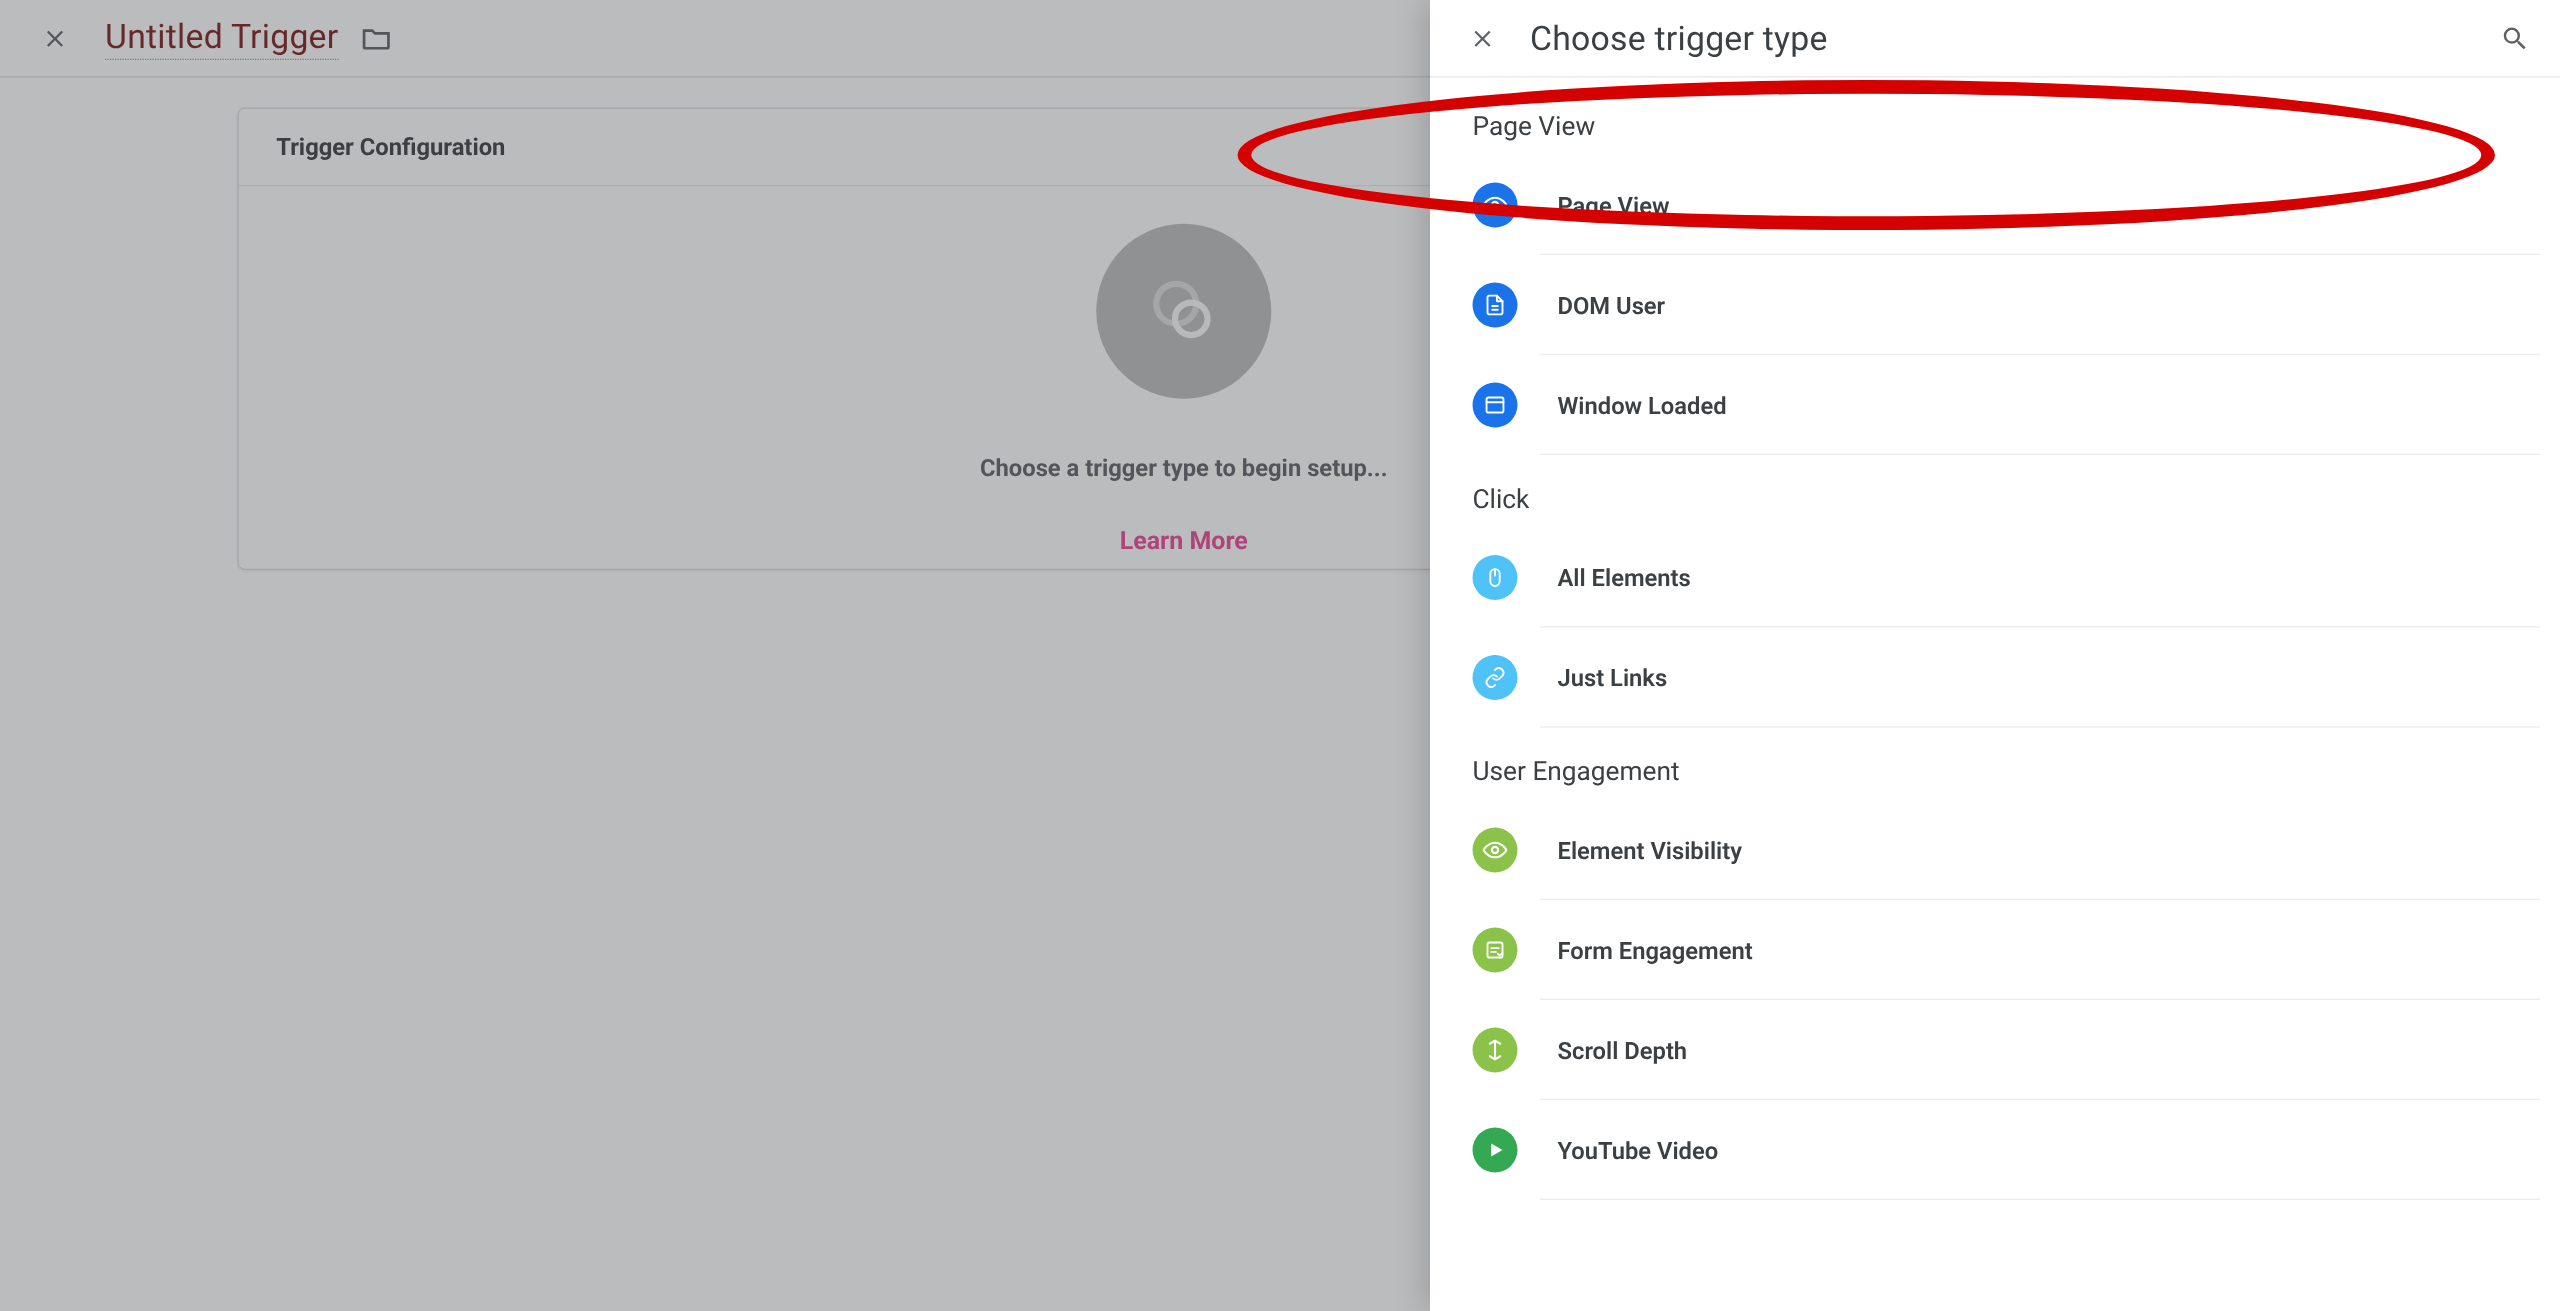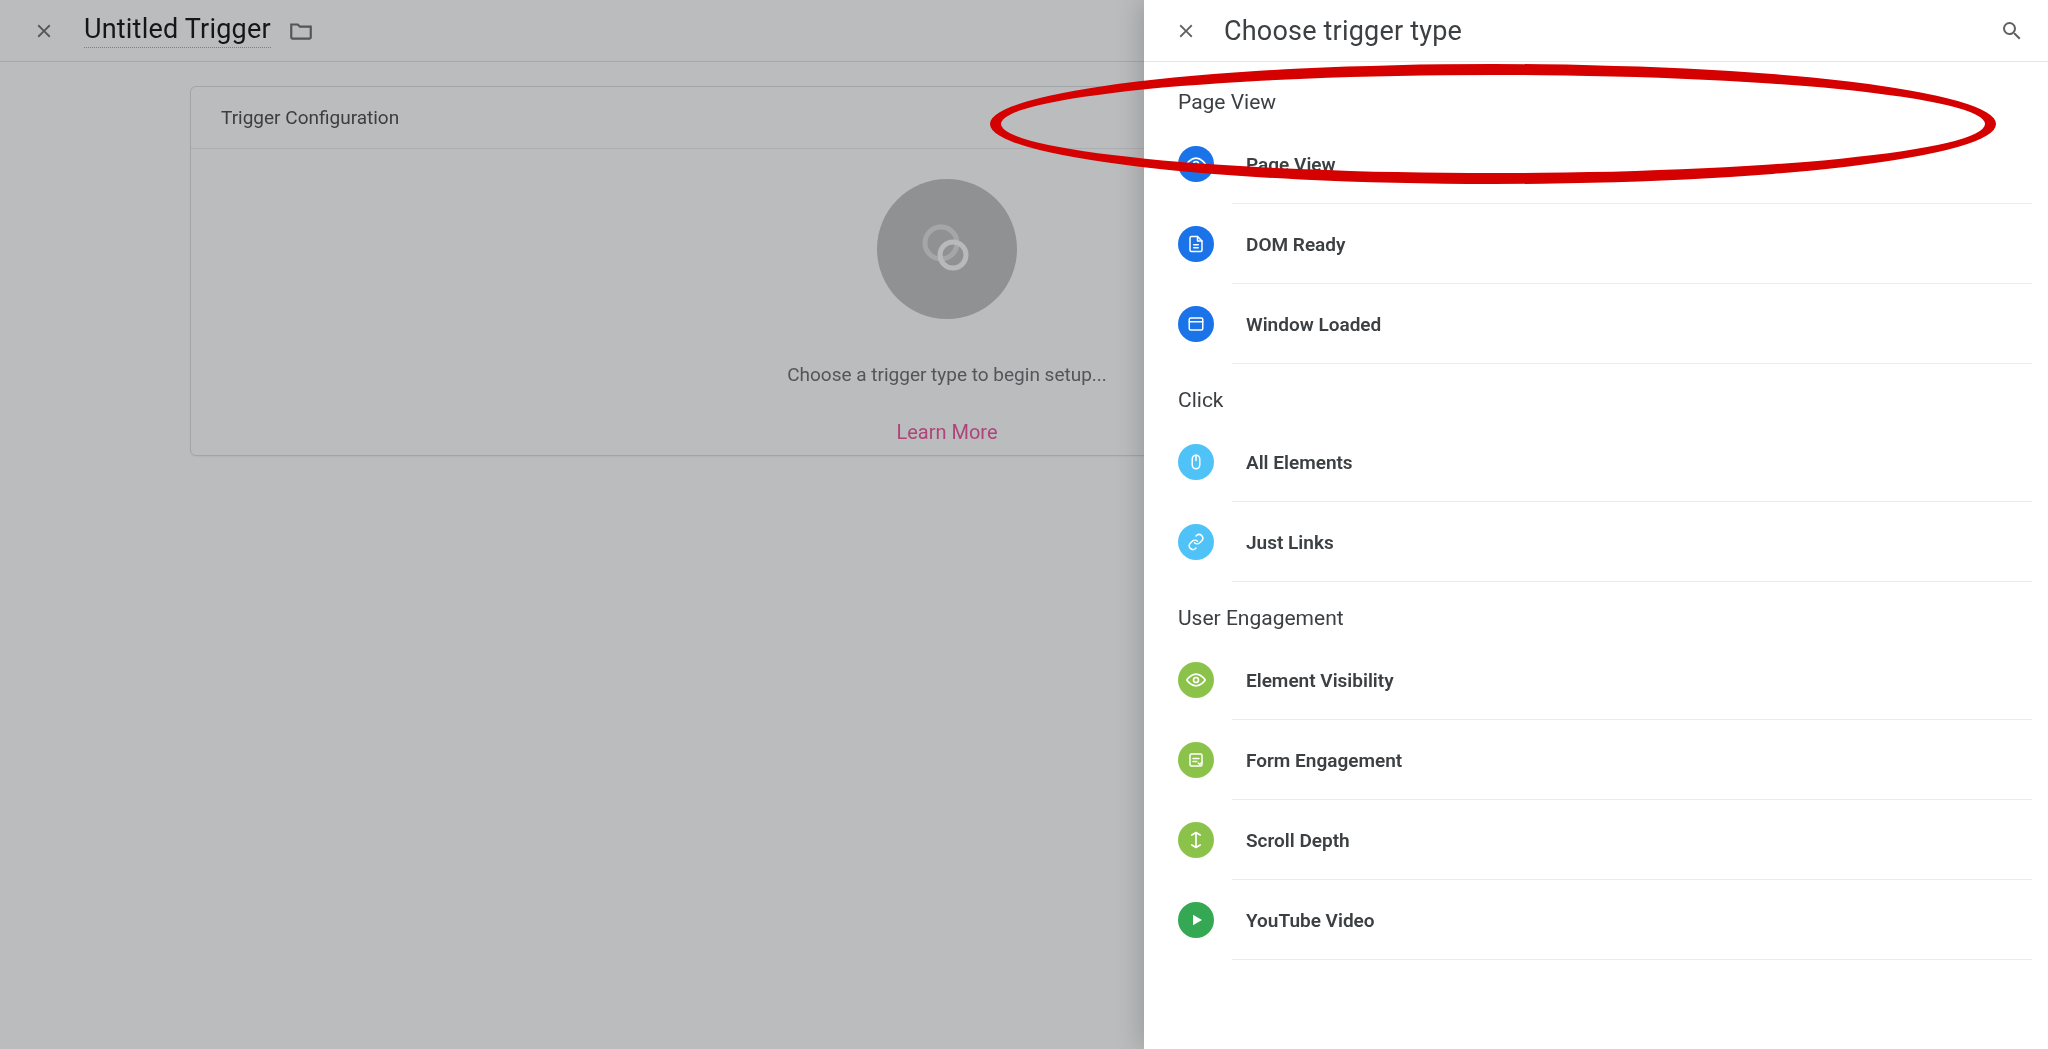--- a/index.html
+++ b/index.html
@@ -27,37 +27,38 @@
   }
   .back-close {
     width: 48px; height: 48px;
     display: flex; align-items: center; justify-content: center;
     color: #5f6368;
     cursor: pointer;
     border-radius: 50%;
   }
   .back-title {
     font-size: 27px;
-    color: #000000;
+    color: #7f1d1d;
     border-bottom: 1px dotted #9aa0a6;
     padding-bottom: 2px;
     margin-left: 16px;
     margin-right: 14px;
     letter-spacing: 0.2px;
   }
   .back-folder {
     color: #5f6368;
     display: flex; align-items: center; justify-content: center;
     width: 32px; height: 32px;
     cursor: pointer;
   }
   .back-body {
     padding: 24px 0 0 0;
     display: flex;
     justify-content: flex-end;
+    font-weight: bold;
   }
   .config-card {
     width: 1514px;
     background: #fff;
     border: 1px solid #dadce0;
     border-radius: 6px;
     box-shadow: 0 1px 2px rgba(0,0,0,0.05);
     margin-left: 190px;
     margin-right: auto;
   }
@@ -269,21 +270,21 @@
           <div class="row-divider"></div>
         </div>
         <div class="trigger-row">
           <div class="t-icon ic-blue">
             <svg width="18" height="18" viewBox="0 0 24 24">
               <path fill="#fff" d="M6 2h9l5 5v15H6z" opacity="0"></path>
               <path fill="none" stroke="#fff" stroke-width="2" stroke-linecap="round" stroke-linejoin="round" d="M14 2H6a2 2 0 0 0-2 2v16a2 2 0 0 0 2 2h12a2 2 0 0 0 2-2V8z"></path>
               <path fill="none" stroke="#fff" stroke-width="2" stroke-linecap="round" stroke-linejoin="round" d="M14 2v6h6M9 13h6M9 17h6"></path>
             </svg>
           </div>
-          <div class="t-label">DOM Ready</div>
+          <div class="t-label">DOM User</div>
           <div class="row-divider"></div>
         </div>
         <div class="trigger-row">
           <div class="t-icon ic-blue">
             <svg width="18" height="18" viewBox="0 0 24 24">
               <rect fill="none" stroke="#fff" stroke-width="2" stroke-linecap="round" stroke-linejoin="round" x="3" y="4" width="18" height="16" rx="2"></rect>
               <line fill="none" stroke="#fff" stroke-width="2" stroke-linecap="round" stroke-linejoin="round" x1="3" y1="9" x2="21" y2="9"></line>
             </svg>
           </div>
           <div class="t-label">Window Loaded</div>

